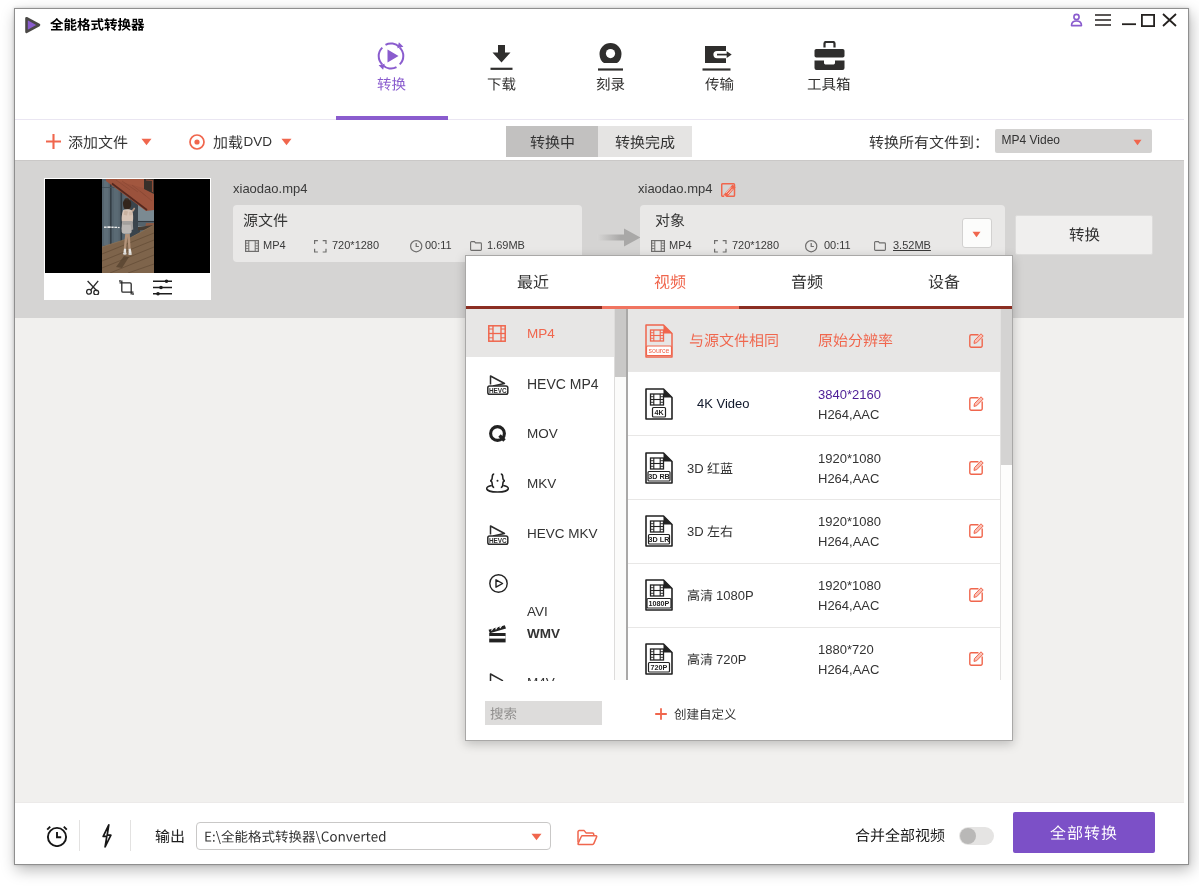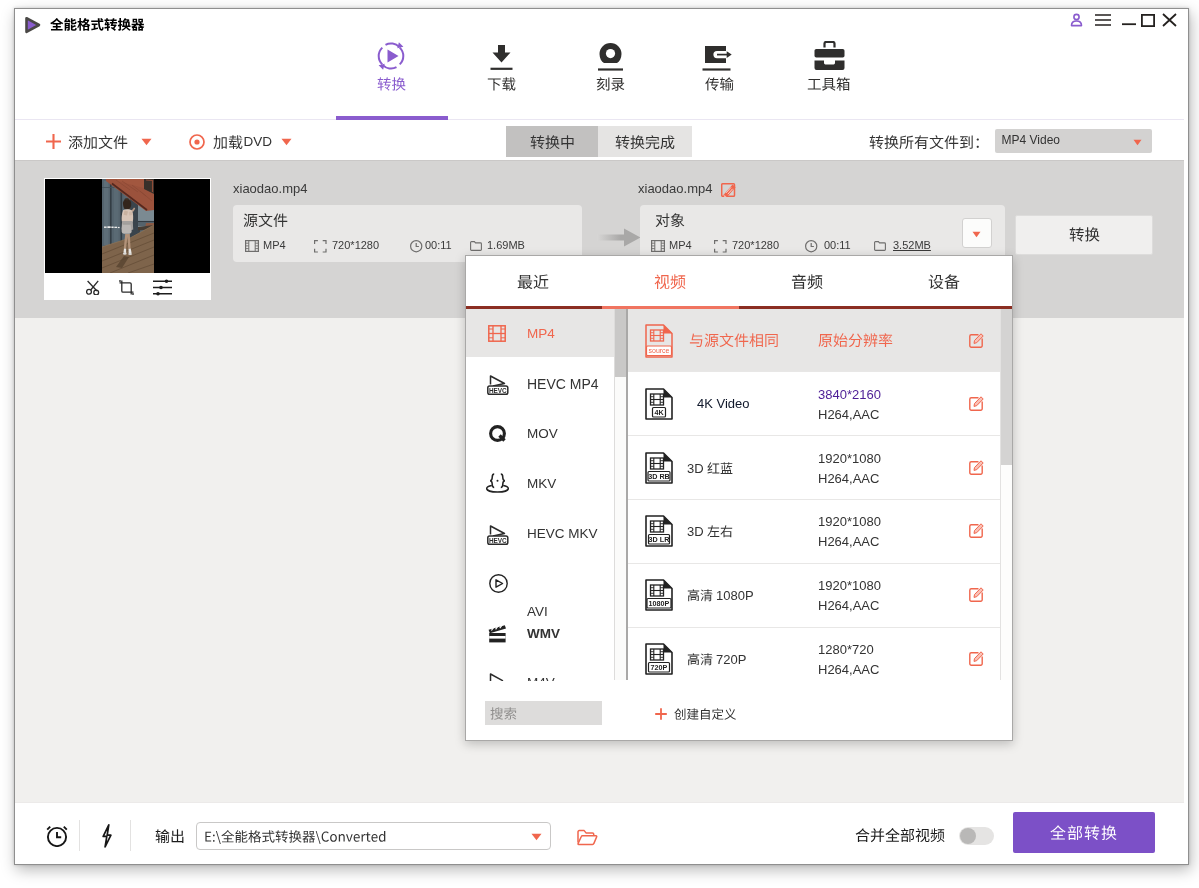--- a/index.html
+++ b/index.html
@@ -465,21 +465,21 @@
 <path d="M5.5 11.5 H18.5" stroke-width="1.1"></path>
 <path d="M5.5 8.7 H8.8 M5.5 14.3 H8.8 M15.2 8.7 H18.5 M15.2 14.3 H18.5" stroke-width="0.9"></path>
 </g>
 <rect x="3.5" y="19.5" width="21" height="9.5" fill="#fff" stroke="#222" stroke-width="1.2" rx="1"></rect>
 <text x="14" y="27" font-family="Liberation Sans" font-size="7.2" font-weight="bold" fill="#222" text-anchor="middle">720P</text>
     </svg>
 <svg class="t" style="left:672px;top:644.2px" width="30.9" height="15.1">
       <path fill="#333" d="M3.7 3.9L9.3 3.9L9.3 5.1L3.7 5.1ZM2.7 3.2L2.7 5.8L10.4 5.8L10.4 3.2ZM5.7 0.5L6.1 1.6L0.8 1.6L0.8 2.5L12.2 2.5L12.2 1.6L7.2 1.6C7.0 1.2 6.9 0.7 6.7 0.2ZM1.2 6.6L1.2 12.2L2.2 12.2L2.2 7.4L10.8 7.4L10.8 11.2C10.8 11.4 10.7 11.4 10.6 11.4C10.4 11.4 9.8 11.4 9.2 11.4C9.4 11.6 9.5 11.9 9.6 12.1C10.4 12.1 10.9 12.1 11.3 12.0C11.6 11.9 11.8 11.7 11.8 11.2L11.8 6.6ZM3.7 8.1L3.7 11.5L4.6 11.5L4.6 10.8L9.2 10.8L9.2 8.1ZM4.6 8.9L8.3 8.9L8.3 10.1L4.6 10.1ZM14.1 1.2C14.8 1.6 15.7 2.2 16.1 2.6L16.7 1.8C16.3 1.4 15.4 0.9 14.6 0.5ZM13.5 4.6C14.2 5.0 15.2 5.6 15.6 6.1L16.2 5.3C15.7 4.9 14.8 4.3 14.0 3.9ZM13.9 11.5L14.7 12.1C15.4 10.8 16.1 9.2 16.7 7.8L15.9 7.2C15.3 8.7 14.4 10.5 13.9 11.5ZM18.6 8.4L23.3 8.4L23.3 9.5L18.6 9.5ZM18.6 7.7L18.6 6.8L23.3 6.8L23.3 7.7ZM20.5 0.3L20.5 1.3L17.1 1.3L17.1 2.0L20.5 2.0L20.5 2.9L17.5 2.9L17.5 3.6L20.5 3.6L20.5 4.5L16.7 4.5L16.7 5.2L25.4 5.2L25.4 4.5L21.4 4.5L21.4 3.6L24.5 3.6L24.5 2.9L21.4 2.9L21.4 2.0L24.9 2.0L24.9 1.3L21.4 1.3L21.4 0.3ZM17.7 6.0L17.7 12.2L18.6 12.2L18.6 10.2L23.3 10.2L23.3 11.1C23.3 11.3 23.2 11.3 23.1 11.4C22.9 11.4 22.3 11.4 21.6 11.3C21.7 11.6 21.8 11.9 21.9 12.2C22.8 12.2 23.4 12.2 23.8 12.0C24.1 11.9 24.2 11.6 24.2 11.1L24.2 6.0Z"></path>
     </svg>
 <div class="lat" style="left:701px;top:643.24px;font-size:13px;color:#333;font-weight:normal;">720P</div>
-<div class="lat" style="left:803px;top:633.24px;font-size:13px;color:#333;font-weight:normal;">1280*720</div>
+<div class="lat" style="left:803px;top:633.24px;font-size:13px;color:#333;font-weight:normal;">1880*720</div>
 <div class="lat" style="left:803px;top:653.24px;font-size:13px;color:#333;font-weight:normal;">H264,AAC</div>
 <svg class="a" style="left:954px;top:641.8px" width="15" height="15" viewBox="0 0 15 15">
       <path d="M13.2 5.5 V12.8 A 1.4 1.4 0 0 1 11.8 14.2 H2.2 A 1.4 1.4 0 0 1 0.8 12.8 V3.2 A 1.4 1.4 0 0 1 2.2 1.8 H9.5" fill="none" stroke="#f0664d" stroke-width="1.4"></path>
 <path d="M5.5 7.5 L12 0.8 L14.2 3 L7.7 9.7 L5 10.4 Z" fill="#f9c0b5" stroke="#f0664d" stroke-width="1"></path>
     </svg>
 <div class="a" style="left:985px;top:300px;width:1px;height:371px;background:#e3e2e1"></div>
 <div class="a" style="left:986px;top:300px;width:11px;height:371px;background:#fdfdfc"></div>
 <div class="a" style="left:986px;top:300px;width:11px;height:156px;background:#d4d3d2"></div>
 <div class="a" style="left:451px;top:672px;width:546px;height:59px;background:#fff"></div>
 <div class="a" style="left:470px;top:692px;width:117px;height:24px;background:#dddcdb"></div>

